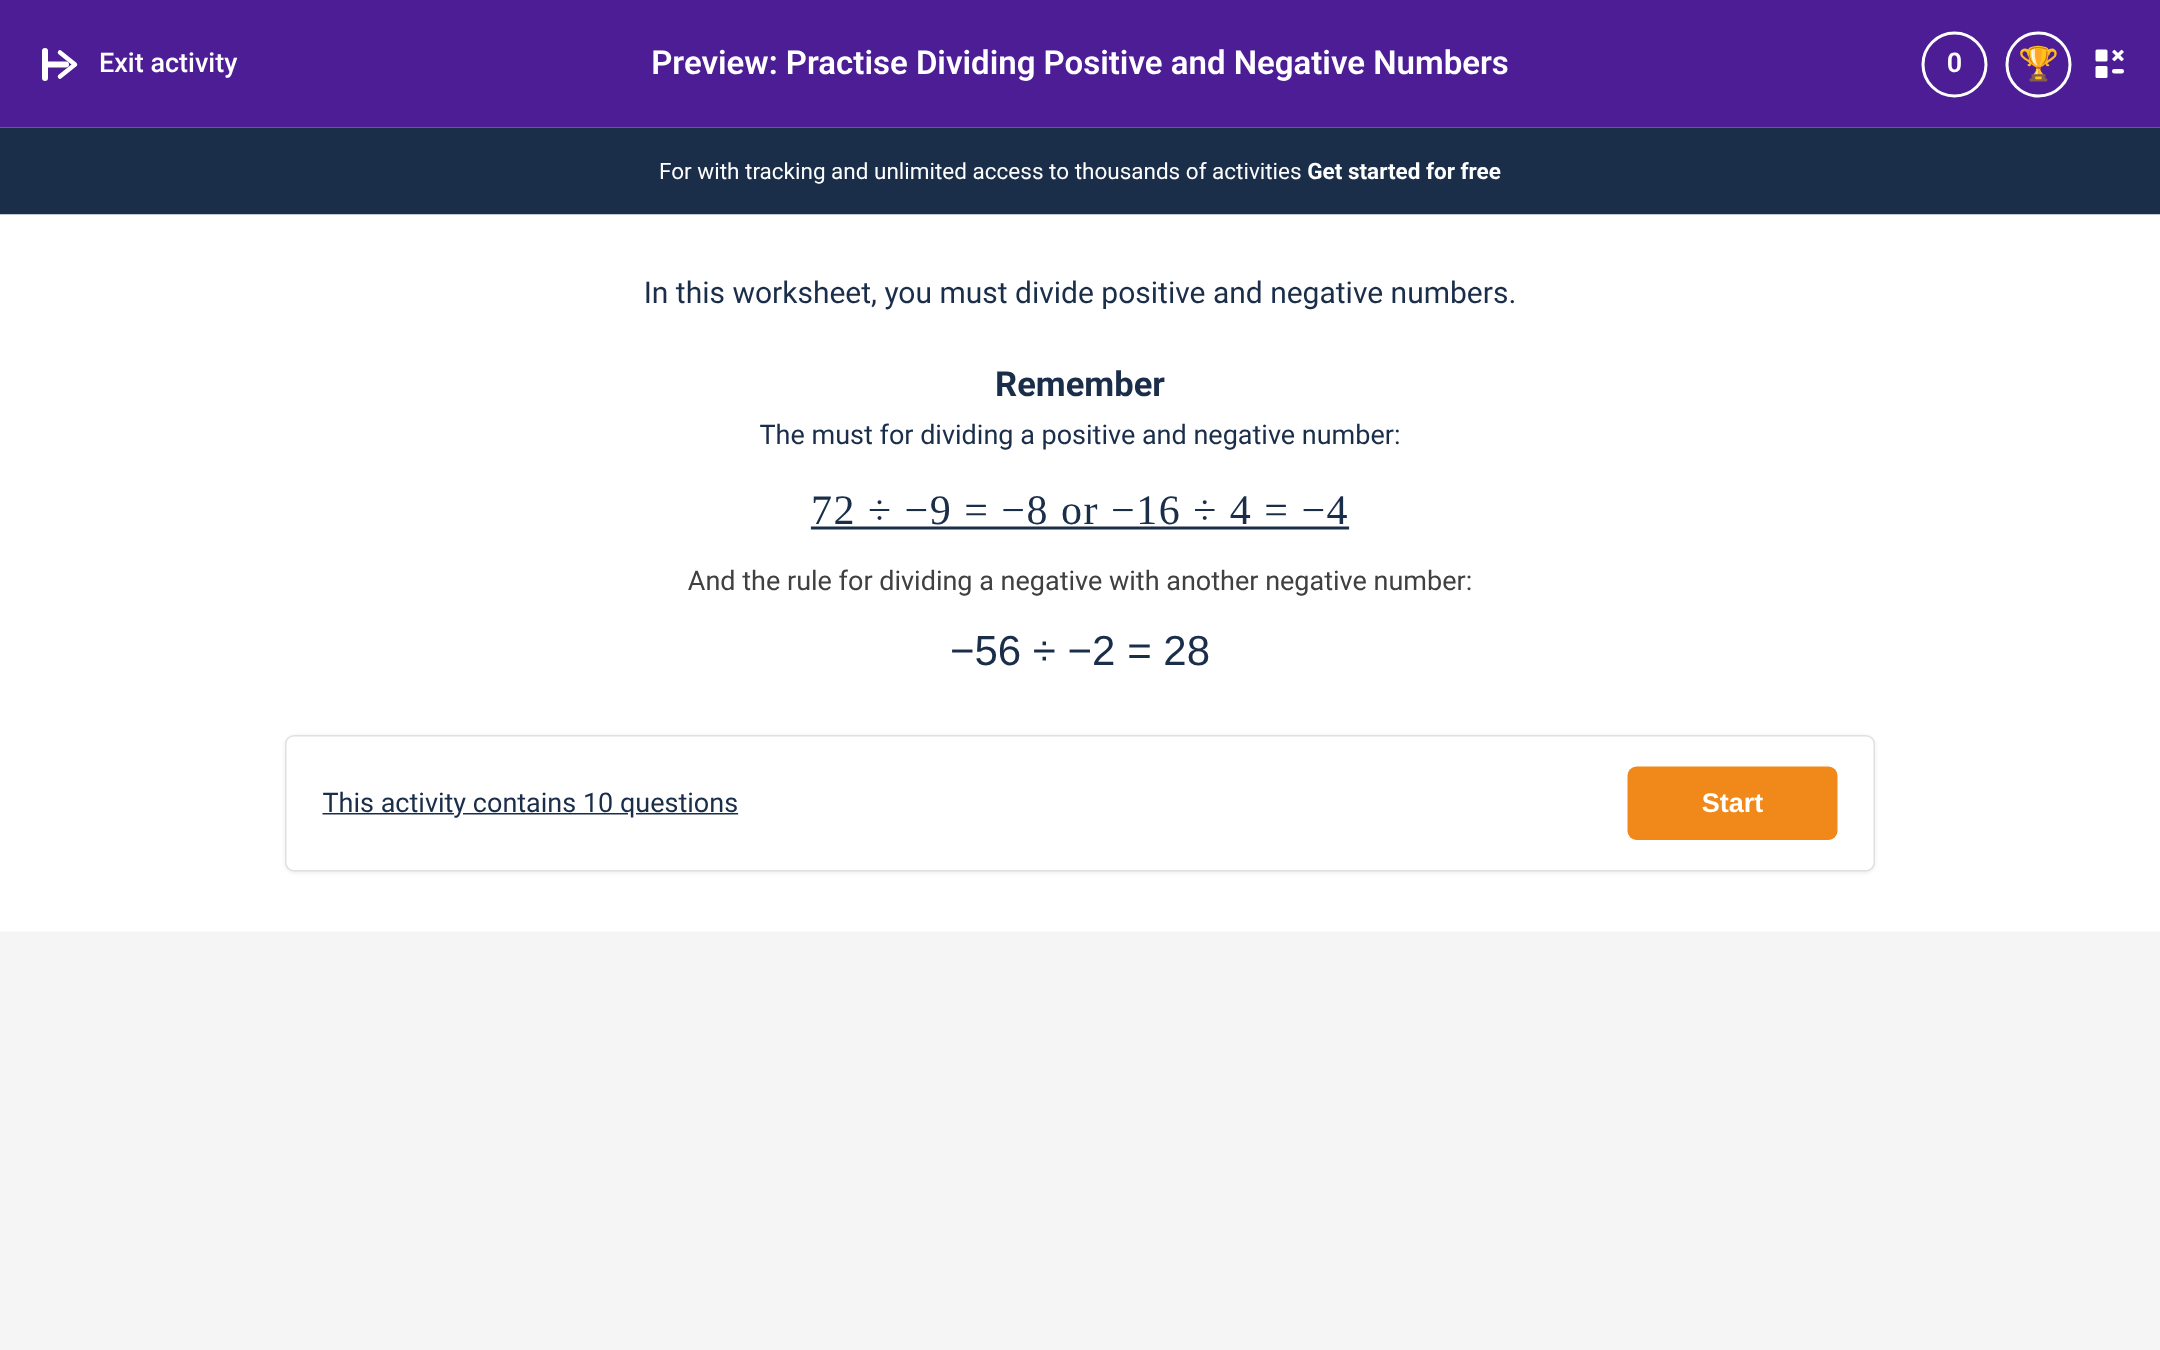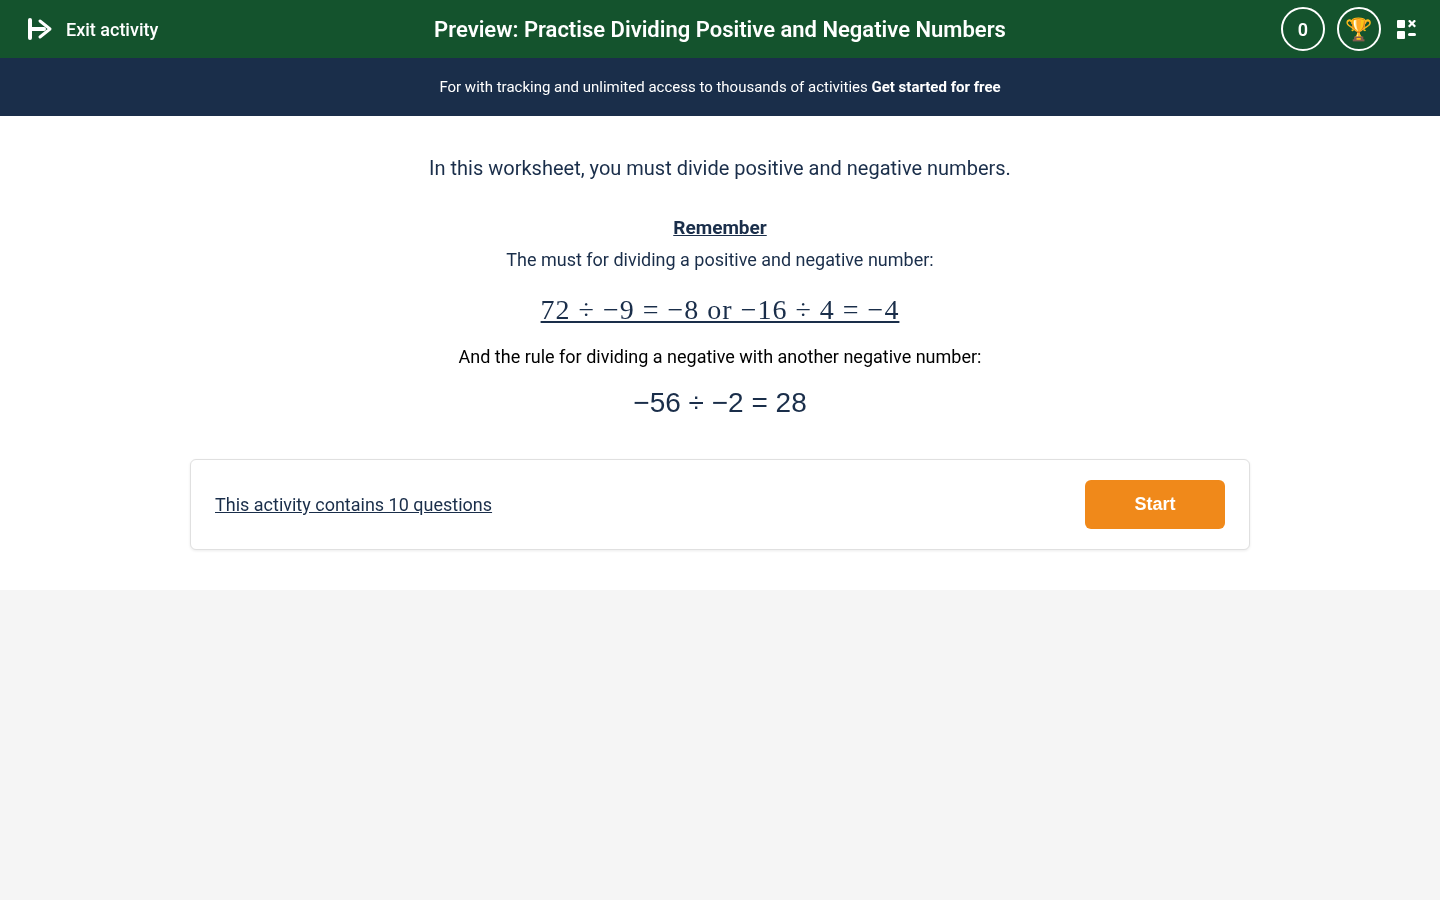--- a/index.html
+++ b/index.html
@@ -10,25 +10,25 @@
 
     body {
       font-family: -apple-system, BlinkMacSystemFont, 'Segoe UI', Roboto, sans-serif;
       background: #f5f5f5;
       width: 1440px;
       min-height: 900px;
     }
 
     
     .header {
-      background-color: #14532d;
+      background-color: #4c1d95;
       display: flex;
       align-items: center;
       padding: 0 24px;
-      height: 58px;
+      height: 85px;
       position: relative;
     }
 
     .exit-activity {
       display: flex;
       align-items: center;
       gap: 10px;
       color: white;
       cursor: pointer;
       text-decoration: none;
@@ -143,24 +143,23 @@
       color: #1a2e4a;
       margin-bottom: 36px;
     }
 
     .remember-section {
       text-align: center;
       margin-bottom: 24px;
     }
 
     .remember-title {
-      font-size: 19px;
+      font-size: 23px;
       font-weight: 700;
       color: #1a2e4a;
-      text-decoration: underline;
       margin-bottom: 10px;
     }
 
     .remember-subtitle {
       font-size: 18px;
       color: #1a2e4a;
     }
 
     .math-examples {
       text-align: center;
@@ -168,21 +167,21 @@
       color: #1a2e4a;
       margin: 20px 0;
       font-family: 'Georgia', serif;
       letter-spacing: 1px;
       text-decoration: underline;
     }
 
     .rule-text {
       text-align: center;
       font-size: 18px;
-      color: #000000;
+      color: #404040;
       margin-bottom: 20px;
     }
 
     .math-example-2 {
       text-align: center;
       font-size: 28px;
       color: #1a2e4a;
       margin: 20px 0 40px 0;
       font-family: Liberation Sans, sans-serif;
     }

